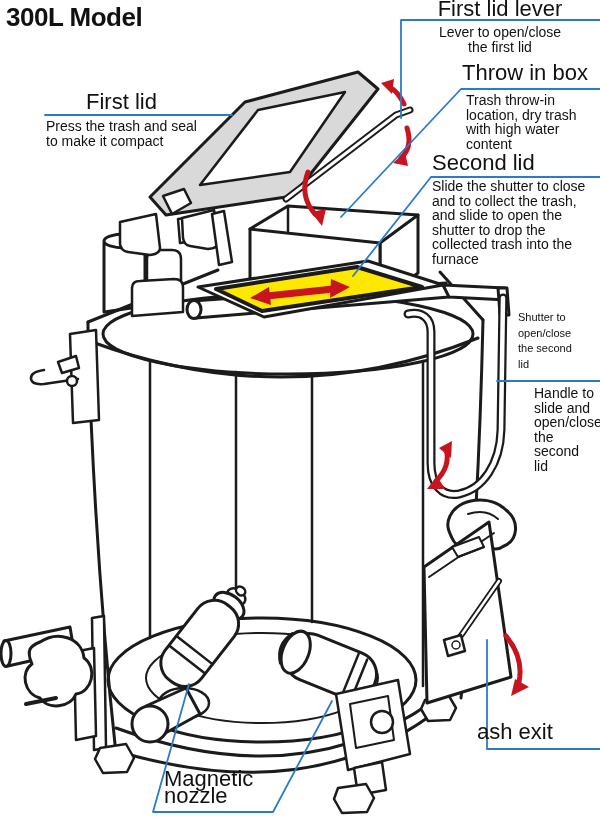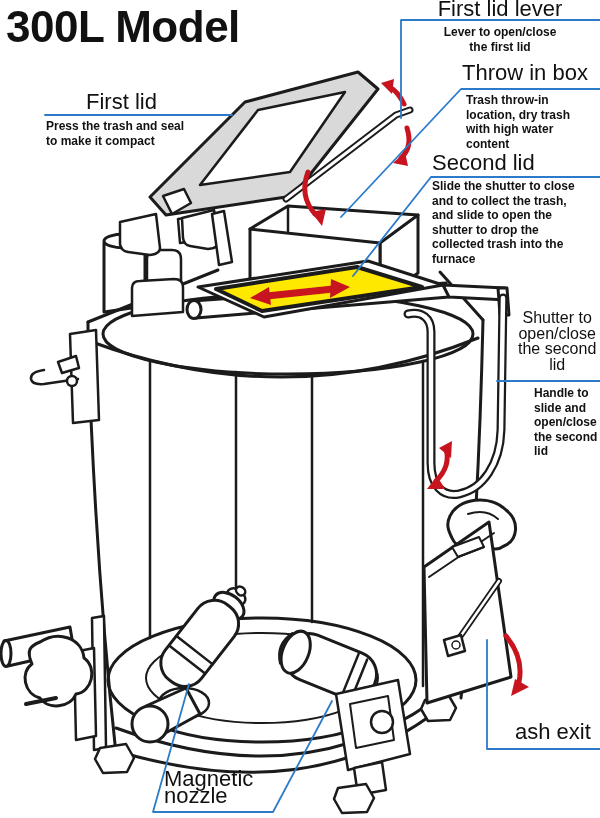--- a/index.html
+++ b/index.html
@@ -4,24 +4,24 @@
 <style>
   :root{
     --accent-blue:#2b7bc9; --arrow-red:#c8141e; --shutter-yellow:#ffe800;
     --lid-gray:#d9d9d9; --ink:#1b1b1b;
   }
   html,body{margin:0;padding:0;background:#fff;}
   #stage{position:relative;width:600px;height:818px;background:#fff;overflow:hidden;
          font-family:"Liberation Sans", sans-serif;color:#111;}
   #art{position:absolute;left:0;top:0;}
   .txt{position:absolute;white-space:pre-line;}
-  .title{font-size:44px;font-weight:bold;letter-spacing:-0.5px;}
+  .title{font-size:26px;font-weight:bold;letter-spacing:-0.5px;}
   .hd{font-size:22px;line-height:20px;}
-  .bd{font-size:12px;line-height:14.6px;font-weight:bold;}
-  .bd-big{font-size:16px;line-height:15.5px;text-align:center;}
+  .bd{font-size:14px;line-height:14.6px;}
+  .bd-big{font-size:11px;line-height:15.5px;}
   .ctr{text-align:center;}
   
   .ln{fill:none;stroke:var(--ink);}
   .wt{fill:#fff;stroke:var(--ink);}
   .gray-f{fill:var(--lid-gray);stroke:var(--ink);}
   .yellow-f{fill:var(--shutter-yellow);stroke:var(--ink);}
   .leader{fill:none;stroke:var(--accent-blue);stroke-width:1.8;}
   .red-s{fill:none;stroke:var(--arrow-red);}
   .red-f{fill:var(--arrow-red);stroke:none;}
   .tube-b{fill:none;stroke:var(--ink);}
@@ -218,17 +218,17 @@
   <div class="txt bd-big" style="left:518px;top:310px;">Shutter to
 open/close
 the second
 lid</div>
   <div class="txt bd" style="left:518px;top:386px;margin-left:16px;">Handle to
 slide and
 open/close
 the second
 lid</div>
 
-  <div class="txt hd" style="left:515px;top:722px;">ash exit</div>
+  <div class="txt hd" style="left:477px;top:722px;">ash exit</div>
 
   <div class="txt hd" style="left:164px;top:770px;line-height:17px;">Magnetic
 nozzle</div>
 </div>
 
 </body></html>

